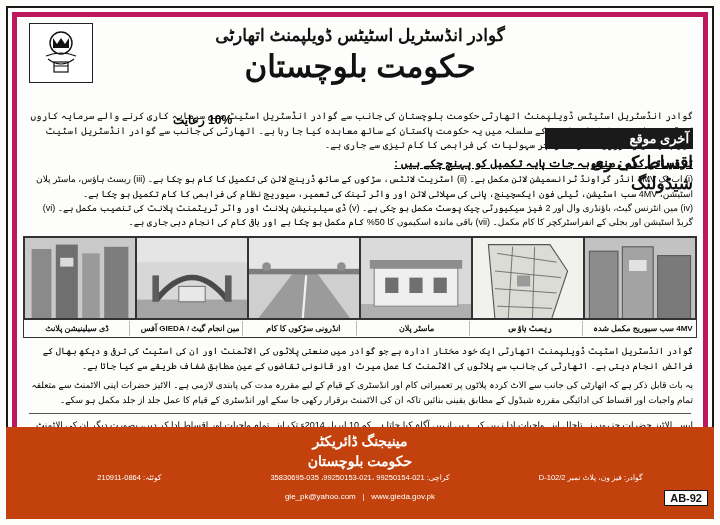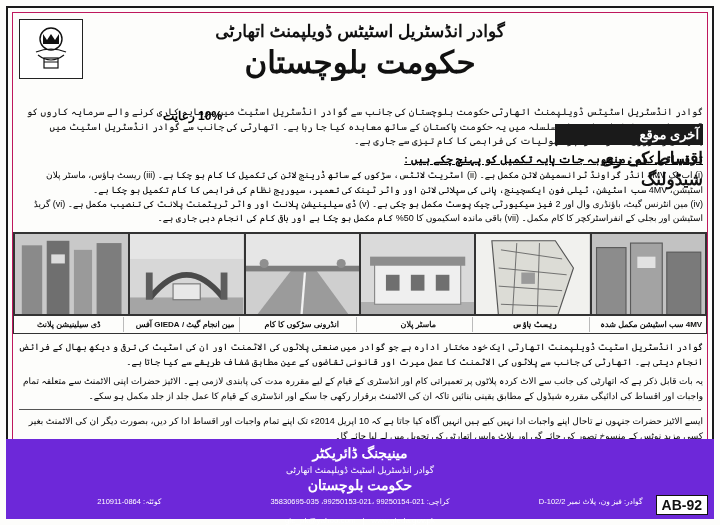--- a/index.html
+++ b/index.html
@@ -13,23 +13,23 @@
   }
   .frame{
     position:absolute;
     left:6px;top:6px;right:6px;bottom:6px;
     border:2px solid #1a1a1a;
     box-sizing:border-box;
   }
   .inner{
     position:absolute;
     left:4px;top:4px;right:4px;bottom:4px;
-    border:1px solid #be185d;
-    box-sizing:border-box;
-    padding:4px 0;
+    border:5px solid #be185d;
+    box-sizing:border-box;
+    padding:4px 6px;
     overflow:hidden;
   }
   .rtl{direction:rtl;text-align:right;}
   
   .header{
     position:relative;
     height:86px;
   }
   .logo{
     position:absolute;left:6px;top:2px;
@@ -139,22 +139,22 @@
   }
   .body-text p{margin:0 0 5px 0;}
   .rule{
     border-top:1px solid #555;
     margin:4px 2px;
   }
   
   .footer{
     position:absolute;
     left:6px;right:6px;bottom:6px;
-    height:80px;
-    background:#6d28d9;
+    height:92px;
+    background:#c2410c;
     color:#fff;
     box-sizing:border-box;
     padding:6px 8px;
   }
   .f-title{
     text-align:center;
     font-size:14px;
     font-weight:bold;
     line-height:1.25;
   }
@@ -177,24 +177,24 @@
     margin-top:4px;
   }
   .f-contacts div{flex:1;text-align:center;}
   .f-web{
     text-align:center;
     font-size:8px;
     margin-top:9px;
   }
   .refcode{
     position:absolute;
-    right:12px;bottom:10px;
+    right:12px;bottom:19px;
     background:#fff;
     color:#111;
-    font-size:14px;
+    font-size:11px;
     font-weight:bold;
     border:1px solid #111;
     padding:1px 5px;
   }
   
   .ph{position:absolute;inset:0;}
 </style>
 </head>
 <body>
 
@@ -300,37 +300,36 @@
           </svg>
         </div>
       </div>
 
       <div class="caps">
         <div class="cap rtl">ڈی سیلینیشن پلانٹ</div>
         <div class="cap rtl">مین انجام گیٹ / GIEDA آفس</div>
         <div class="cap rtl">انڈرونی سڑکوں کا کام</div>
         <div class="cap rtl">ماسٹر پلان</div>
         <div class="cap rtl">ریسٹ ہاؤس</div>
-        <div class="cap rtl">4MV سب اسٹیشن مکمل شدہ</div>
+        <div class="cap rtl">4MV سب سیوریج مکمل شدہ</div>
       </div>
 
       <div class="body-text rtl">
         <p>گوادر انڈسٹریل اسٹیٹ ڈویلپمنٹ اتھارٹی ایک خود مختار ادارہ ہے جو گوادر میں صنعتی پلاٹوں کی الاٹمنٹ اور ان کی اسٹیٹ کی ترقی و دیکھ بھال کے فرائض انجام دیتی ہے۔ اتھارٹی کی جانب سے پلاٹوں کی الاٹمنٹ کا عمل میرٹ اور قانونی تقاضوں کے عین مطابق شفاف طریقے سے کیا جاتا ہے۔</p>
         <p>یہ بات قابل ذکر ہے کہ اتھارٹی کی جانب سے الاٹ کردہ پلاٹوں پر تعمیراتی کام اور انڈسٹری کے قیام کے لیے مقررہ مدت کی پابندی لازمی ہے۔ الاٹیز حضرات اپنی الاٹمنٹ سے متعلقہ تمام واجبات اور اقساط کی ادائیگی مقررہ شیڈول کے مطابق یقینی بنائیں تاکہ ان کی الاٹمنٹ برقرار رکھی جا سکے اور انڈسٹری کے قیام کا عمل جلد از جلد مکمل ہو سکے۔</p>
         <div class="rule"></div>
         <p>ایسے الاٹیز حضرات جنہوں نے تاحال اپنے واجبات ادا نہیں کیے ہیں انہیں آگاہ کیا جاتا ہے کہ 10 اپریل 2014ء تک اپنے تمام واجبات اور اقساط ادا کر دیں، بصورت دیگر ان کی الاٹمنٹ بغیر کسی مزید نوٹس کے منسوخ تصور کی جائے گی اور پلاٹ واپس اتھارٹی کی تحویل میں لے لیا جائے گا۔</p>
         <p>GIEDA کے الاٹیز کو یہ آخری موقع فراہم کیا جا رہا ہے کہ وہ اپنے واجبات مقررہ تاریخ تک جمع کروا کر 10% رعایت حاصل کریں اور اقساط کی ری شیڈولنگ کی سہولت سے مستفید ہوں۔ اس کے بعد کسی قسم کی رعایت یا مہلت نہیں دی جائے گی۔ یہ آخری موقع ضائع نہ کریں۔</p>
       </div>
 
     </div>
   </div>
 
   <div class="footer">
     <div class="f-title rtl">مینیجنگ ڈائریکٹر</div>
-    <div class="f-sub rtl">گوادر انڈسٹریل اسٹیٹ ڈویلپمنٹ اتھارٹی</div>
     <div class="f-govt rtl">حکومت بلوچستان</div>
     <div class="f-contacts rtl">
       <div>گوادر:  فیز ون، پلاٹ نمبر D-102/2</div>
       <div>کراچی:  021-99250154 ،021-99250153، 035-35830695</div>
       <div>کوئٹہ:  0864-210911</div>
     </div>
     <div class="f-web">
       <span>gie_pk@yahoo.com</span>
       &nbsp;&nbsp;|&nbsp;&nbsp;
       <span>www.gieda.gov.pk</span>

